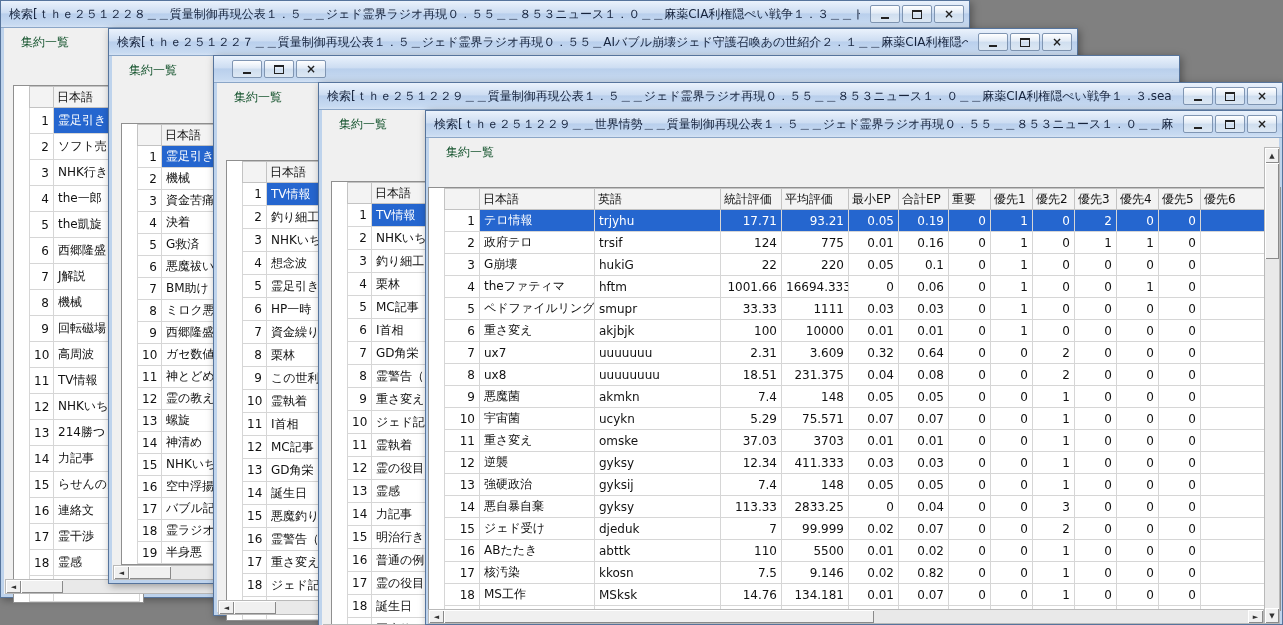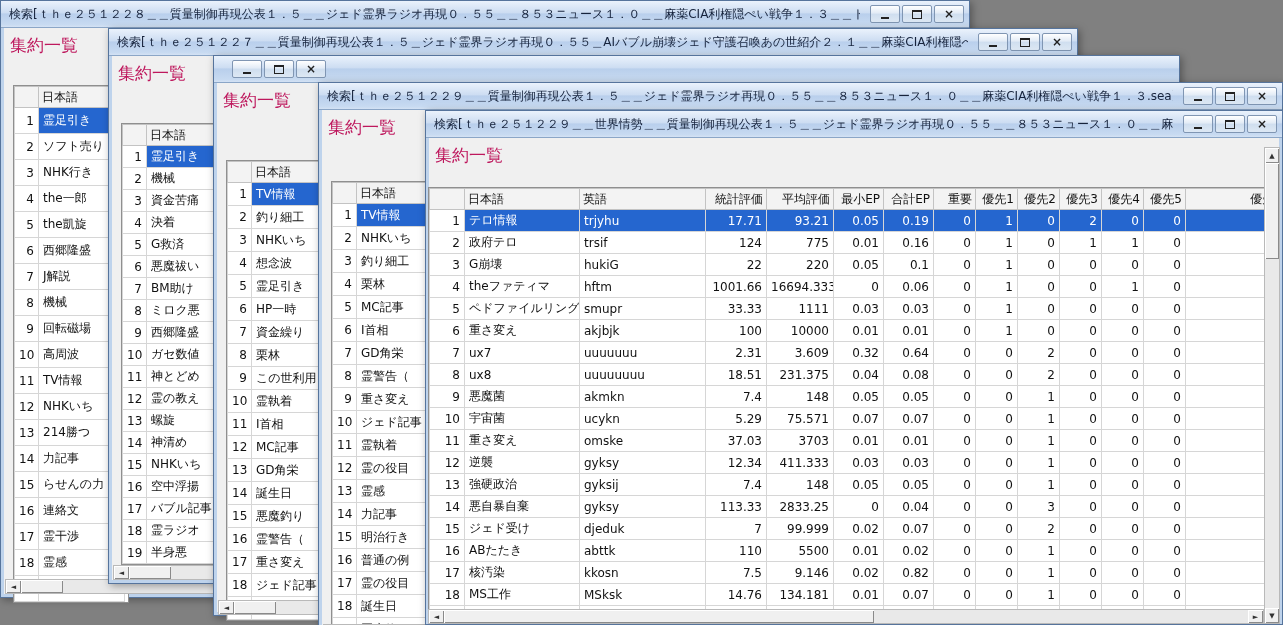--- a/index.html
+++ b/index.html
@@ -38,45 +38,46 @@
     width:28px; height:16px;
     border:1px solid #8096b3; border-radius:2px;
     background:linear-gradient(#ffffff,#e2ebf6 45%,#cfdeef 50%,#dde8f4);
     display:flex; align-items:center; justify-content:center;
     font-size:11px; line-height:1; color:#222;
     cursor:default;
   }
   .g-min { display:inline-block; width:8px; height:7px; border-bottom:2px solid #222; }
   .g-max { display:inline-block; width:8px; height:6px; border:1px solid #222; border-top-width:2px; background:transparent; }
   .g-close { font-weight:bold; font-size:12px; margin-top:-1px; }
-  .panel-label { position:absolute; left:9px; top:33px; font-size:17px; color:#be185d; }
+  .panel-label { position:absolute; left:20px; top:33px; font-size:12px; color:#14532d; }
   .grid-wrap {
     position:absolute;
     background:#fff;
     border:1px solid #8f8f8f;
     overflow:hidden;
+    padding-left:15px;
   }
   table.grid { border-collapse:collapse; table-layout:fixed; font-size:12px; }
   table.grid th {
     background:#f3f3f3;
     border:1px solid #c3c3c3;
     font-weight:normal;
     height:20px;
     padding:0 3px;
     white-space:nowrap; overflow:hidden;
   }
   table.grid td {
     border:1px solid #d6d6d6;
     padding:0 4px;
     height:var(--rowh,21px);
     white-space:nowrap; overflow:hidden;
     background:#fff;
   }
   td.rownum { text-align:right; color:#111; }
-  th.num-h { text-align:right; }
+  th.num-h { text-align:left; }
   th.txt-h { text-align:left; }
   td.num { text-align:right; }
   td.txt { text-align:left; }
   tr.sel td:not(.rownum) { background:#2566cf; color:#fff; }
   
   .hscroll {
     position:absolute; height:15px;
     display:flex;
     background:#e9e9e9;
     border:1px solid #b9b9b9;

